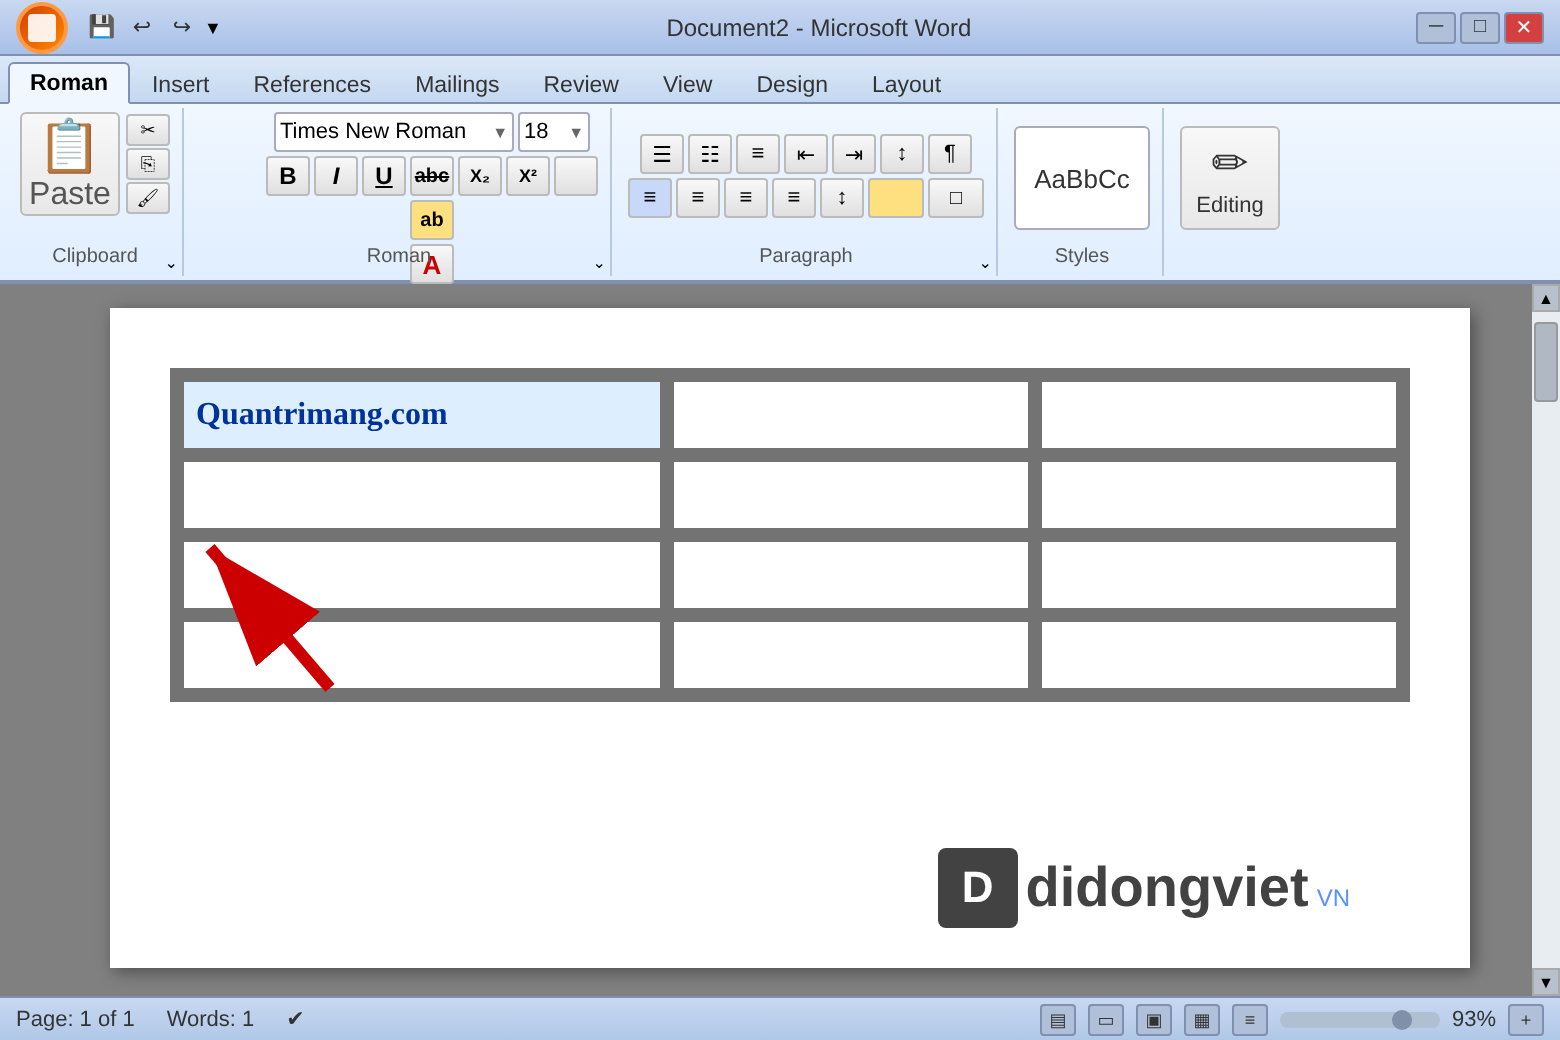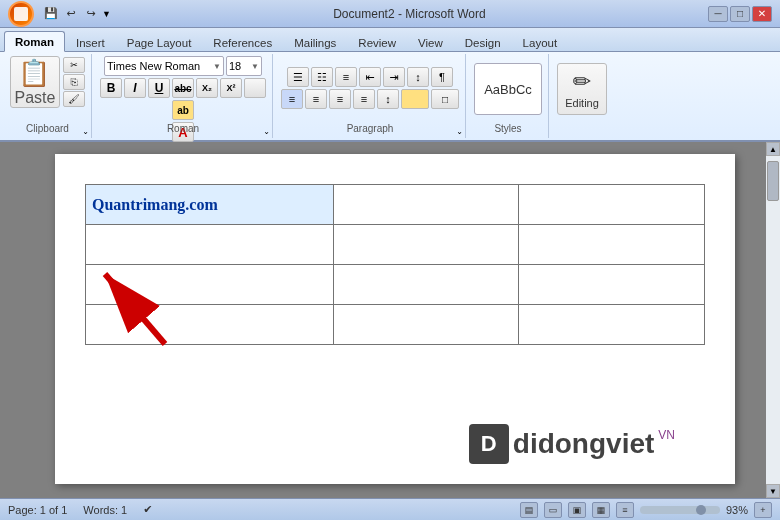--- a/index.html
+++ b/index.html
@@ -195,21 +195,21 @@
       position: relative;
     }
 
     
     .word-table {
       width: 100%;
       border-collapse: collapse;
       margin-top: 10px;
     }
     .word-table td {
-      border: 1px solid #737373;
+      border: 7px solid #737373;
       height: 40px;
       min-width: 40px;
     }
     .word-table td.selected {
       background: #ddeeff;
     }
     .cell-text {
       color: #003399;
       font-family: 'Times New Roman', serif;
       font-weight: bold;
@@ -235,23 +235,23 @@
       color: white; font-size: 22px; font-weight: bold;
     }
     .watermark-text {
       font-size: 28px;
       font-weight: 900;
       color: #222;
       font-family: Arial, sans-serif;
     }
     .watermark-vn {
       font-size: 12px;
-      color: #701a75;
+      color: #3b82f6;
       align-self: flex-end;
-      margin-bottom: 22px;
+      margin-bottom: 8px;
     }
 
     
     .v-scrollbar {
       position: absolute;
       right: 0; top: 0;
       width: 14px; height: 100%;
       background: #d0d8e0;
       display: flex; flex-direction: column; align-items: center;
     }
@@ -325,21 +325,20 @@
   <div class="title-bar-controls">
     <div class="tb-btn">─</div>
     <div class="tb-btn">□</div>
     <div class="tb-btn" style="background:#d44040;color:white;">✕</div>
   </div>
 </div>
 
 <div class="ribbon-tabs">
   <div class="ribbon-tab active">Roman</div>
   <div class="ribbon-tab">Insert</div>
-  <div class="ribbon-tab">Page Layout</div>
   <div class="ribbon-tab">References</div>
   <div class="ribbon-tab">Mailings</div>
   <div class="ribbon-tab">Review</div>
   <div class="ribbon-tab">View</div>
   <div class="ribbon-tab">Design</div>
   <div class="ribbon-tab">Layout</div>
 </div>
 
 <div class="ribbon-content">
 
@@ -355,21 +354,21 @@
           <div class="small-btn">⎘</div>
           <div class="small-btn">🖌</div>
         </div>
       </div>
     </div>
     <div class="group-label">Clipboard</div>
     <div style="position:absolute;bottom:2px;right:2px;font-size:8px;cursor:pointer;">⌄</div>
   </div>
 
   <div class="ribbon-group font-group">
-    <div class="group-content" style="padding-bottom:14px;width:100%;">
+    <div class="group-content" style="padding-bottom:14px;width:100%;margin-left:33px;">
       <div class="font-row1">
         <div class="font-dropdown">
           <span style="font-size:11px;">Times New Roman</span>
           <span class="chevron-small">▼</span>
         </div>
         <div class="font-size-dropdown">
           <span style="font-size:11px;">18</span>
           <span class="chevron-small">▼</span>
         </div>
       </div>

